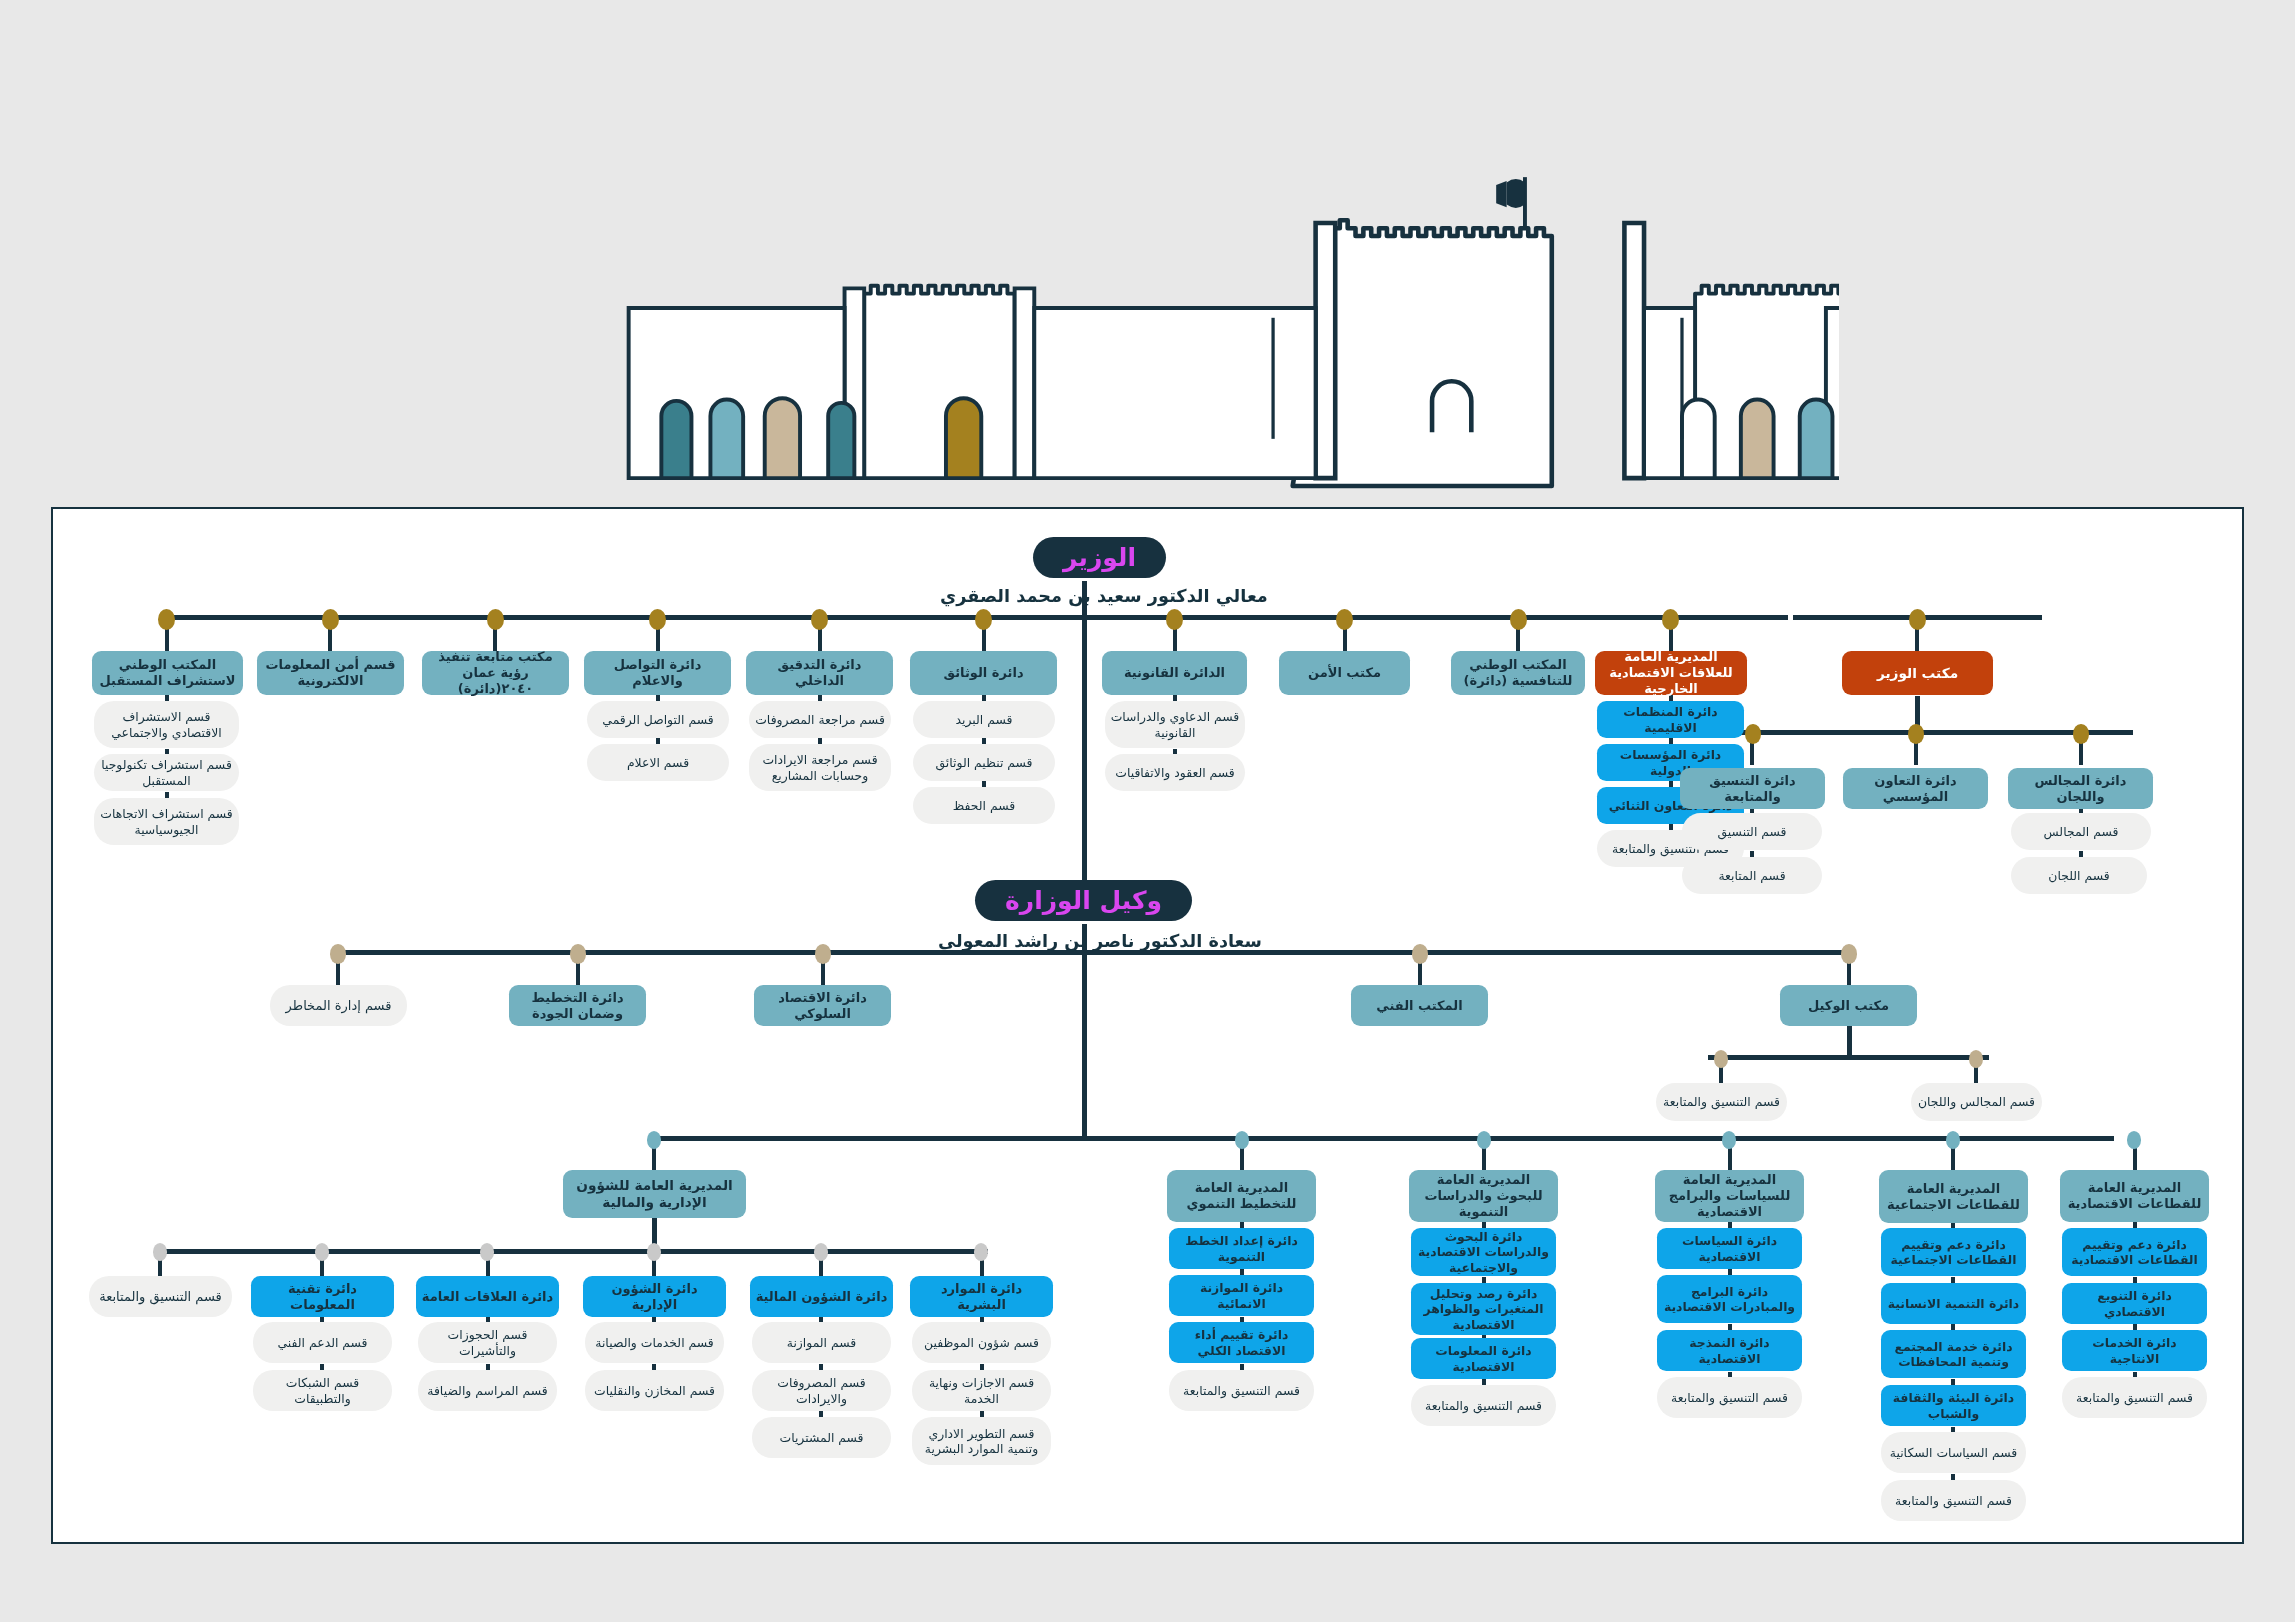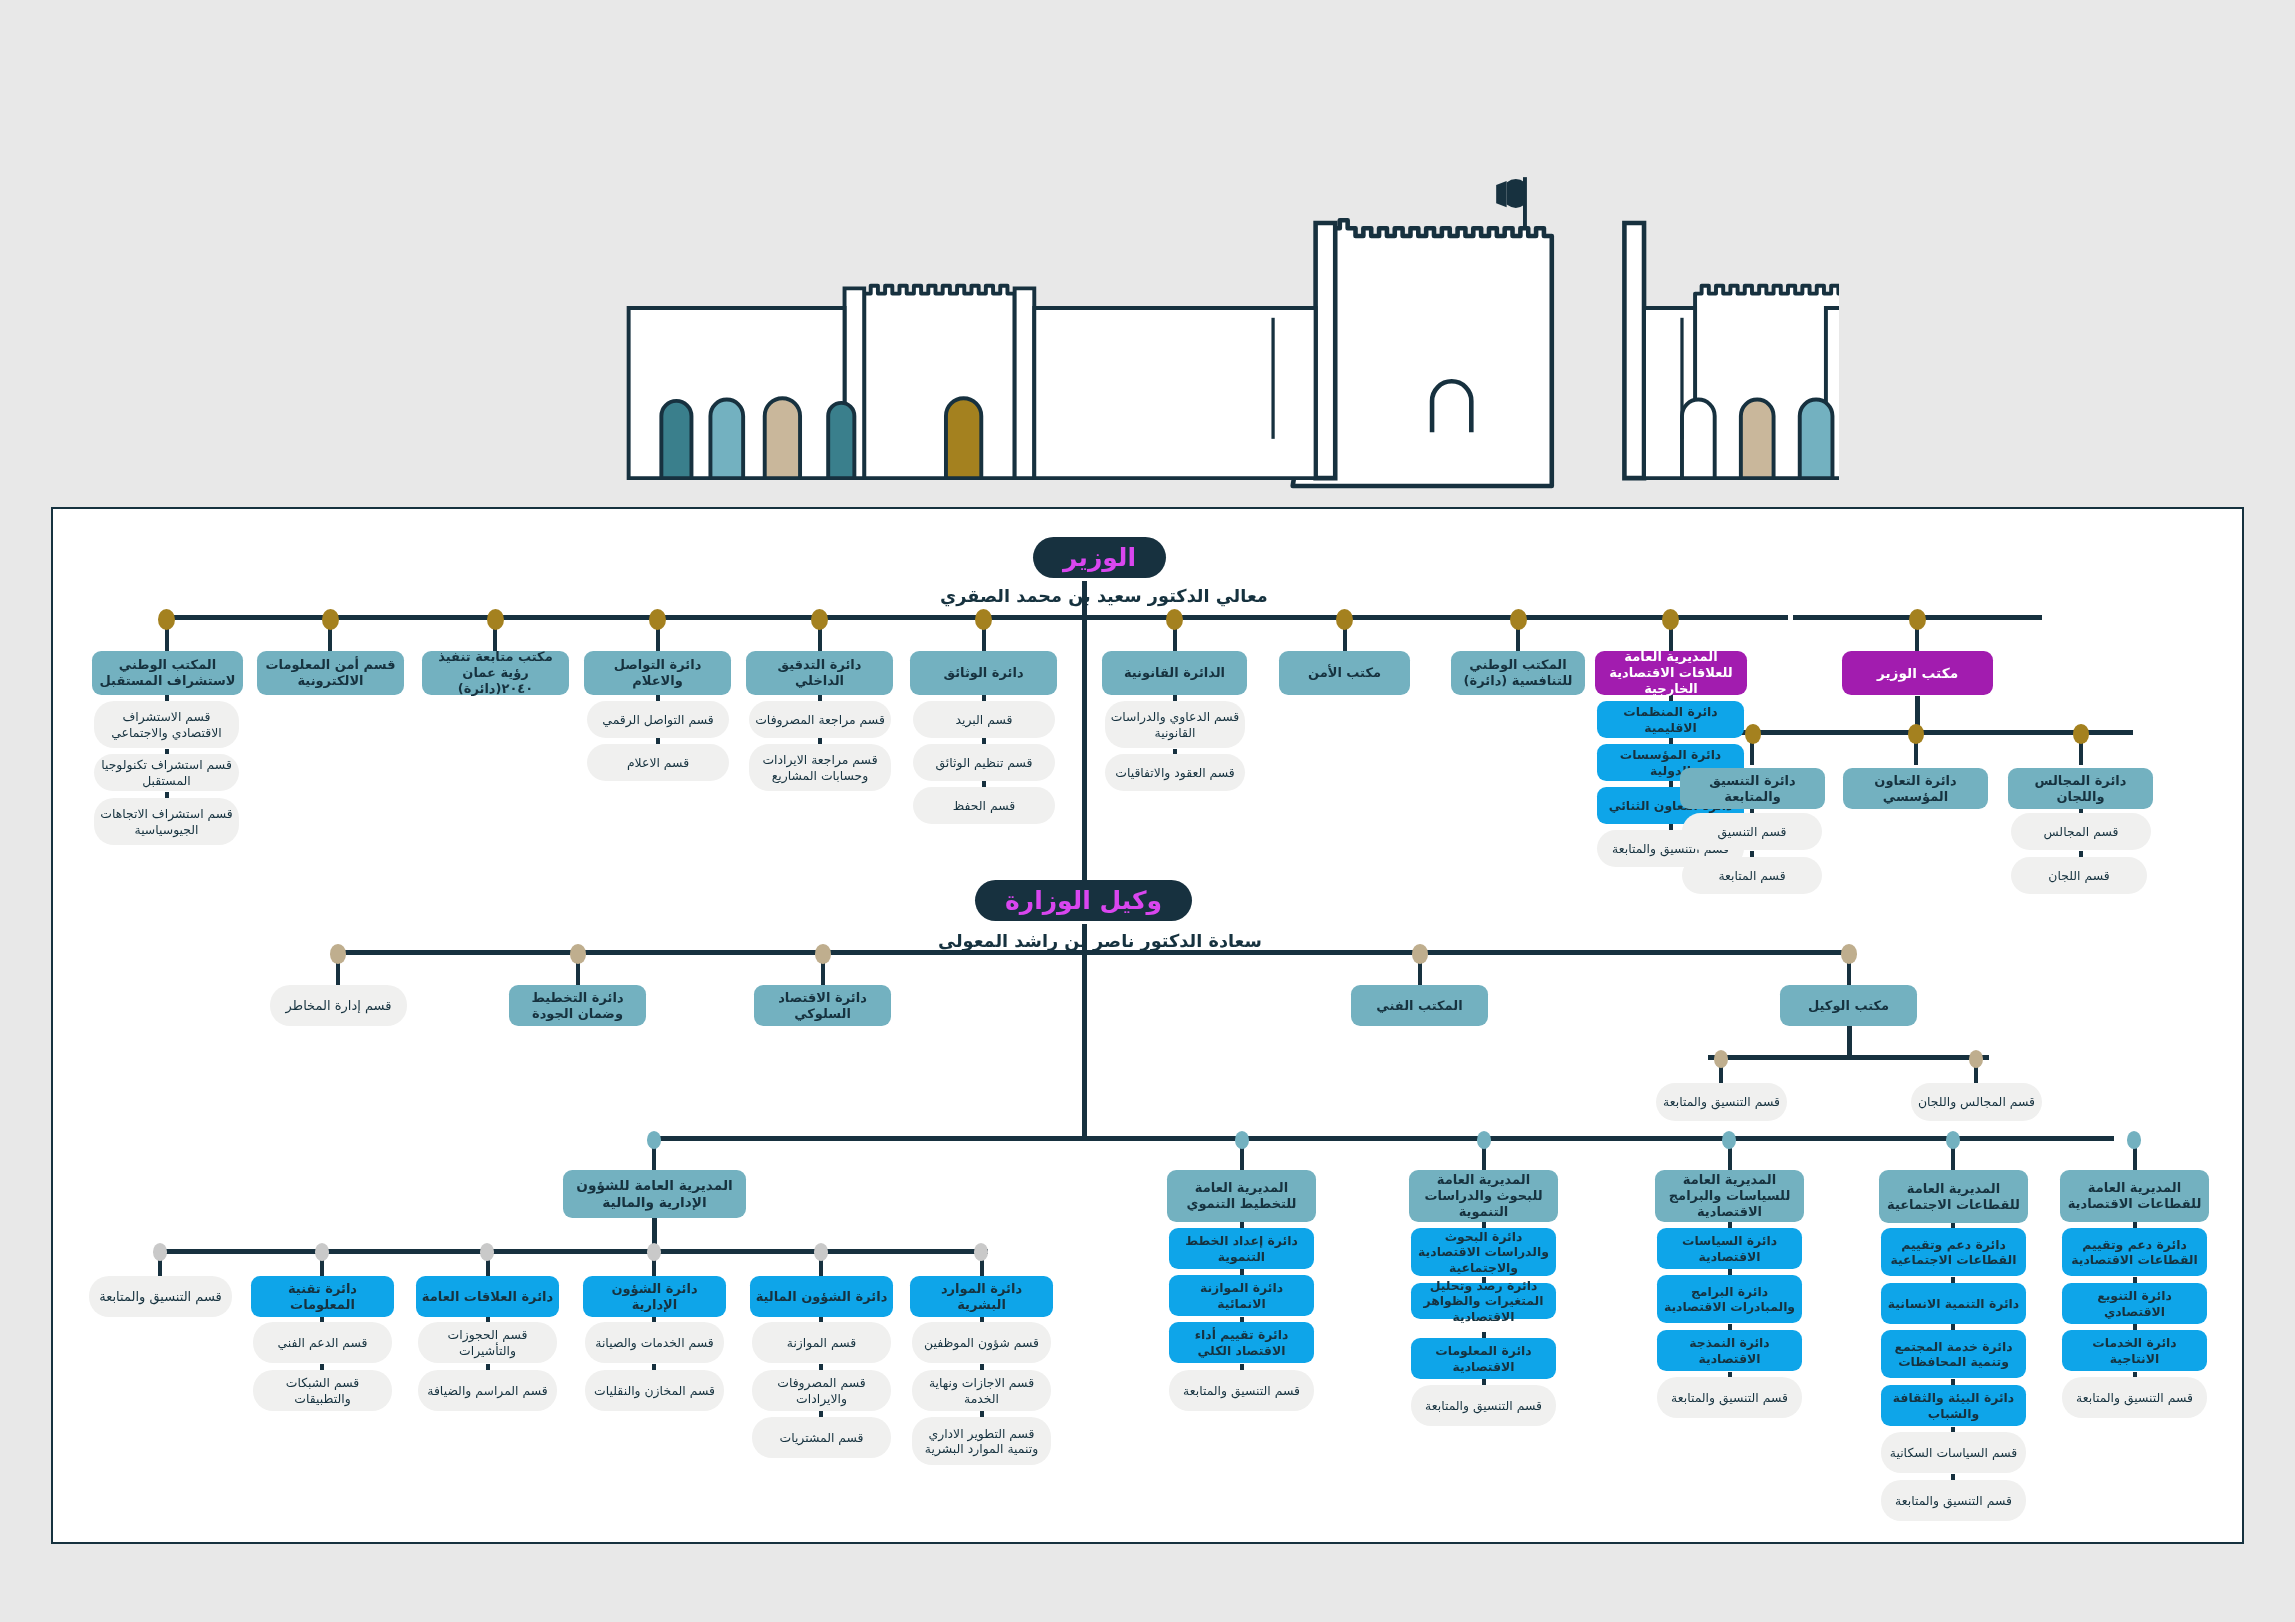--- a/index.html
+++ b/index.html
@@ -38,21 +38,21 @@
     position:absolute;color:#16323f;font-size:17.7px;font-weight:700;white-space:nowrap;z-index:7;
   }
 
   
   .box{
     position:absolute;box-sizing:border-box;border-radius:9.2px;
     display:flex;align-items:center;justify-content:center;text-align:center;
     font-size:13px;line-height:1.22;padding:2.6px 5.2px;color:#16323f;z-index:5;
   }
   .teal   {background:#73b1c0;font-weight:700;}
-  .gold   {background:#a21caf;color:#ffffff;font-weight:700;}
+  .gold   {background:#c2410c;color:#ffffff;font-weight:700;}
   .grey   {background:#0ea5e9;font-weight:700;}
   .light  {background:#f0f0ef;font-weight:400;border-radius:20px;}
 
   
   .vline{position:absolute;background:#17313f;width:4.6px;z-index:3;}
   .hline{position:absolute;background:#17313f;height:4.6px;z-index:3;}
   .vstub{position:absolute;background:#17313f;width:3.9px;z-index:3;}
   .dot{position:absolute;border-radius:50%;z-index:6;}
   .dot-gold{background:#a4811f;}
   .dot-tan {background:#bfae8e;}
@@ -284,21 +284,21 @@
       <div class="vstub" style="left: 1728px; top: 1324px; height: 6.5px;"></div>
       <div class="box grey" style="left: 1657px; top: 1330px; width: 145px; height: 41px; font-size: 12.4px;">دائرة النمذجة الاقتصادية</div>
       <div class="vstub" style="left: 1728px; top: 1372px; height: 6.5px;"></div>
       <div class="box light" style="left: 1657px; top: 1377px; width: 145px; height: 41px; font-size: 12.4px;">قسم التنسيق والمتابعة</div>
       <div class="dot dot-blue" style="left: 1477px; top: 1131px; width: 14.4px; height: 18px; border-radius: 50%;"></div>
       <div class="vstub" style="left: 1482px; top: 1144px; height: 26px;"></div>
       <div class="box teal" style="left: 1409px; top: 1170px; width: 149px; height: 52px; font-size: 13px;">المديرية العامة للبحوث والدراسات التنموية</div>
       <div class="vstub" style="left: 1482px; top: 1222px; height: 6.5px;"></div>
       <div class="box grey" style="left: 1411px; top: 1228px; width: 145px; height: 48px; font-size: 12.4px;">دائرة البحوث والدراسات الاقتصادية والاجتماعية</div>
       <div class="vstub" style="left: 1482px; top: 1277px; height: 6.5px;"></div>
-      <div class="box grey" style="left: 1411px; top: 1283px; width: 145px; height: 36px; font-size: 12.4px;">دائرة رصد وتحليل المتغيرات والظواهر الاقتصادية</div>
+      <div class="box grey" style="left: 1411px; top: 1283px; width: 145px; height: 52px; font-size: 12.4px;">دائرة رصد وتحليل المتغيرات والظواهر الاقتصادية</div>
       <div class="vstub" style="left: 1482px; top: 1332px; height: 6.5px;"></div>
       <div class="box grey" style="left: 1411px; top: 1338px; width: 145px; height: 41px; font-size: 12.4px;">دائرة المعلومات الاقتصادية</div>
       <div class="vstub" style="left: 1482px; top: 1379px; height: 6.5px;"></div>
       <div class="box light" style="left: 1411px; top: 1385px; width: 145px; height: 41px; font-size: 12.4px;">قسم التنسيق والمتابعة</div>
       <div class="dot dot-blue" style="left: 1235px; top: 1131px; width: 14.4px; height: 18px; border-radius: 50%;"></div>
       <div class="vstub" style="left: 1240px; top: 1144px; height: 26px;"></div>
       <div class="box teal" style="left: 1167px; top: 1170px; width: 149px; height: 52px; font-size: 13px;">المديرية العامة للتخطيط التنموي</div>
       <div class="vstub" style="left: 1240px; top: 1222px; height: 6.5px;"></div>
       <div class="box grey" style="left: 1169px; top: 1228px; width: 145px; height: 41px; font-size: 12.4px;">دائرة  إعداد الخطط التنموية</div>
       <div class="vstub" style="left: 1240px; top: 1269px; height: 6.5px;"></div>

